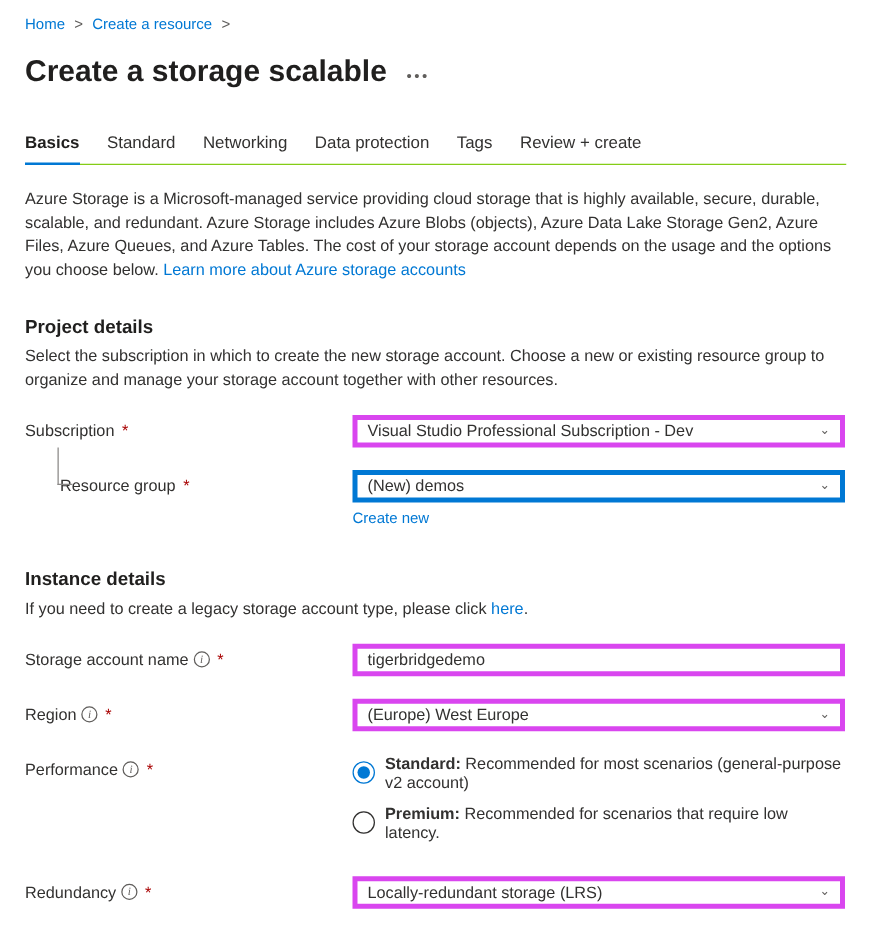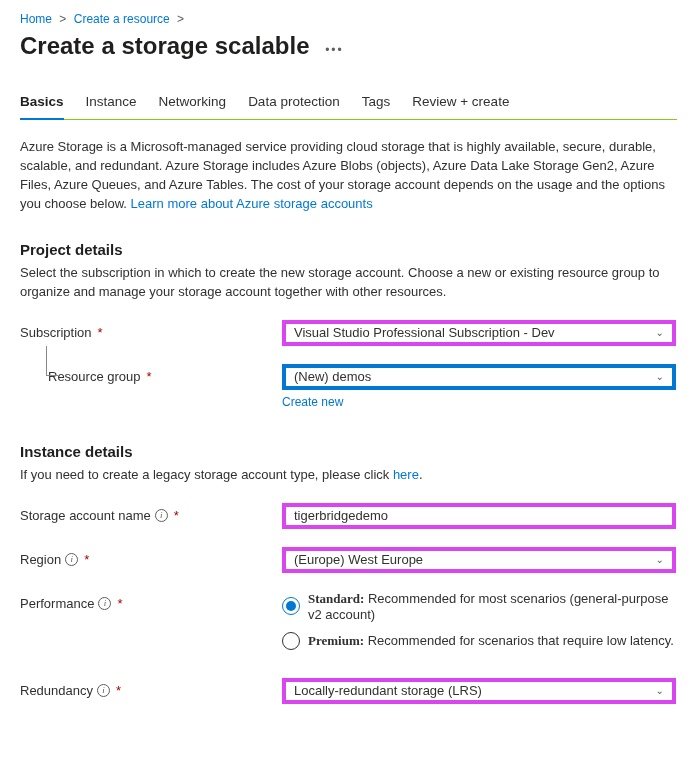--- a/index.html
+++ b/index.html
@@ -7,21 +7,21 @@
       font-family: "Segoe UI", -apple-system, Helvetica, Arial, sans-serif;
       font-size: 13px;
       color: #323130;
       padding: 12px 20px;
       width: 697px;
       background: #fff;
     }
     .breadcrumb {
       font-size: 12px;
       color: #323130;
-      margin-bottom: 6px;
+      margin-bottom: 18px;
     }
     .breadcrumb-link { color: #0078d4; text-decoration: none; }
     .breadcrumb-sep { margin: 0 4px; color: #605e5c; }
     h1.page-title {
       font-size: 24px;
       font-weight: 600;
       color: #201f1e;
       margin-bottom: 4px;
       display: inline-block;
     }
@@ -146,40 +146,40 @@
       margin-right: 8px;
       flex: 0 0 18px;
     }
     .radio-outer.checked { border-color: #0078d4; }
     .radio-inner {
       width: 10px; height: 10px;
       border-radius: 50%;
       background: #0078d4;
     }
     .radio-label { font-size: 13px; }
-    .radio-label b, .radio-label strong { font-weight: 600; font-family: Liberation Serif, serif; }
+    .radio-label b, .radio-label strong { font-weight: 600; }
   </style>
 </head>
 <body>
 
 <div class="breadcrumb">
   <a class="breadcrumb-link">Home</a>
   <span class="breadcrumb-sep">&gt;</span>
   <a class="breadcrumb-link">Create a resource</a>
   <span class="breadcrumb-sep">&gt;</span>
 </div>
 
 <div>
   <h1 class="page-title">Create a storage scalable</h1>
   <span class="title-dots">•••</span>
 </div>
 
 <div class="tabs">
   <div class="tab" data-active="true">Basics</div>
-  <div class="tab">Instance</div>
+  <div class="tab">Standard</div>
   <div class="tab">Networking</div>
   <div class="tab">Data protection</div>
   <div class="tab">Tags</div>
   <div class="tab">Review + create</div>
 </div>
 
 <p class="intro">
   <span>Azure Storage is a Microsoft-managed service providing cloud storage that is highly available, secure, durable, scalable, and redundant. Azure Storage includes Azure Blobs (objects), Azure Data Lake Storage Gen2, Azure Files, Azure Queues, and Azure Tables. The cost of your storage account depends on the usage and the options you choose below.</span>
   <span> </span>
   <a class="link">Learn more about Azure storage accounts</a>

